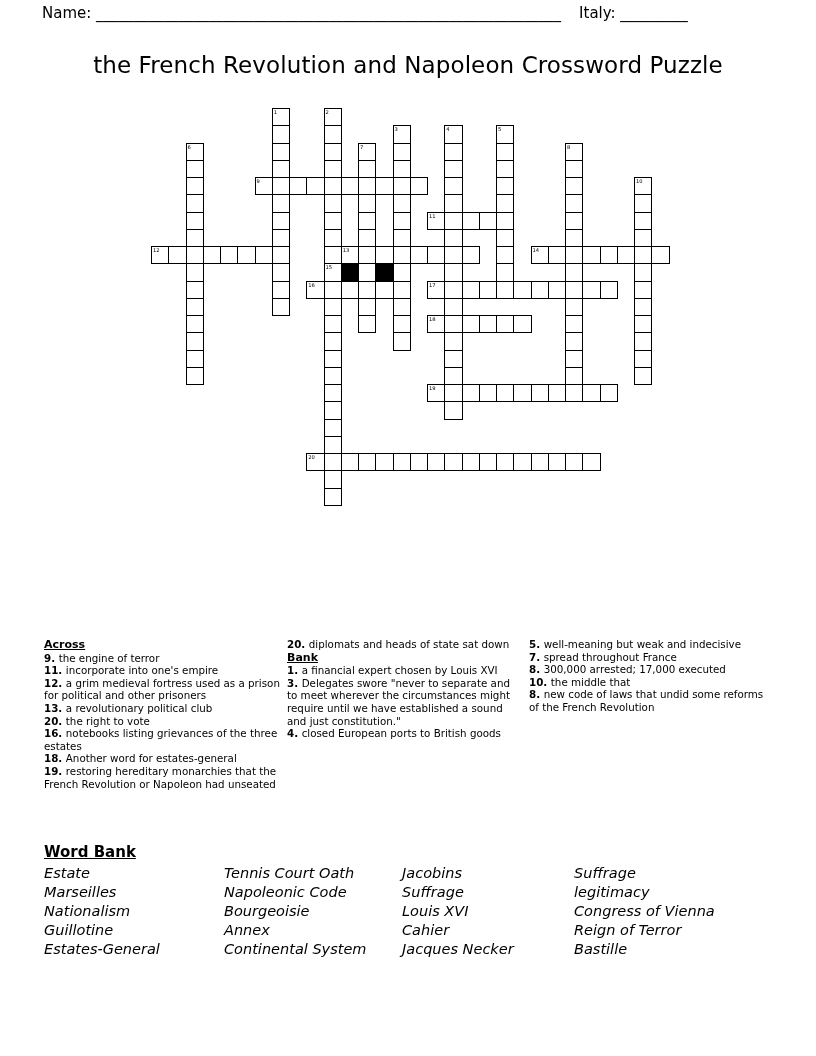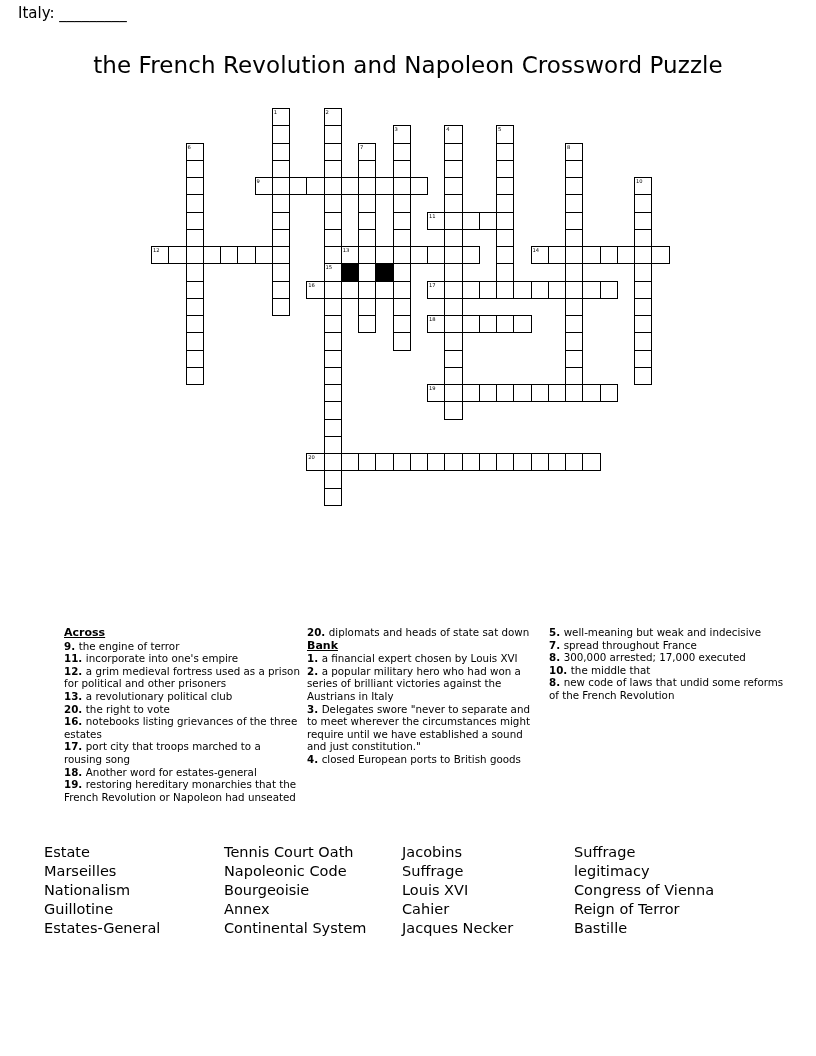--- a/index.html
+++ b/index.html
@@ -83,24 +83,23 @@
   
   #clues {
     position: absolute;
     left: 44px;
     top: 626px;
     width: 730px;
     height: 210px;
   }
   .clue-col {
     position: absolute;
-    top: 0;
+    top: 12px;
     font-size: 10.3px;
     line-height: 12.6px;
-    margin-left: 20px;
   }
   .clue-col-1 { left: 0px;   width: 238px; }
   .clue-col-2 { left: 243px; width: 228px; }
   .clue-col-3 { left: 485px; width: 245px; }
 
   .clue-head {
     font-weight: bold;
     text-decoration: underline;
     font-size: 11px;
     line-height: 13.6px;
@@ -132,26 +131,28 @@
   }
   .wb-grid {
     display: grid;
     grid-template-columns: 180px 178px 172px 210px;
     row-gap: 0px;
   }
   .wb-word {
     font-size: 14.5px;
     line-height: 19px;
     white-space: nowrap;
+    font-style: italic;
   }
 </style>
 </head>
 <body>
 
 <div class="header-line">
+  <span class="name-block">Name: ______________________________________________________________</span>
   <span class="date-block">Italy: _________</span>
 </div>
 
 <div class="puzzle-title">the French Revolution and Napoleon Crossword Puzzle</div>
 
 <div id="grid-wrap">
     <div class="cell" style="left: 271.75px; top: 108px; width: 18.25px; height: 18.25px;">
       <span class="num">1</span>
     </div>
     <div class="cell" style="left: 271.75px; top: 125.25px; width: 18.25px; height: 18.25px;"></div>
@@ -391,42 +392,41 @@
 
 <div id="clues">
   <div class="clue-col clue-col-1">
       <span class="clue-head">Across</span>
       <span class="clue-item"><span class="clue-num">9. </span><span>the engine of terror</span></span>
       <span class="clue-item"><span class="clue-num">11. </span><span>incorporate into one's empire</span></span>
       <span class="clue-item"><span class="clue-num">12. </span><span>a grim medieval fortress used as a prison for political and other prisoners</span></span>
       <span class="clue-item"><span class="clue-num">13. </span><span>a revolutionary political club</span></span>
       <span class="clue-item"><span class="clue-num">20. </span><span>the right to vote</span></span>
       <span class="clue-item"><span class="clue-num">16. </span><span>notebooks listing grievances of the three estates</span></span>
-      <span class="clue-item"><span class="clue-num">17. </span><span>port city that troops marched to a rousing song</span></span>
       <span class="clue-item"><span class="clue-num">18. </span><span>Another word for estates-general</span></span>
       <span class="clue-item"><span class="clue-num">19. </span><span>restoring hereditary monarchies that the French Revolution or Napoleon had unseated</span></span>
     </div>
   <div class="clue-col clue-col-2">
       <span class="clue-item"><span class="clue-num">20. </span><span>diplomats and heads of state sat down</span></span>
       <span class="clue-head">Bank</span>
       <span class="clue-item"><span class="clue-num">1. </span><span>a financial expert chosen by Louis XVI</span></span>
-      <span class="clue-item"><span class="clue-num">2. </span><span>a popular military hero who had won a series of brilliant victories against the Austrians in Italy</span></span>
       <span class="clue-item"><span class="clue-num">3. </span><span>Delegates swore "never to separate and to meet wherever the circumstances might require until we have established a sound and just constitution."</span></span>
       <span class="clue-item"><span class="clue-num">4. </span><span>closed European ports to British goods</span></span>
     </div>
   <div class="clue-col clue-col-3">
       <span class="clue-item"><span class="clue-num">5. </span><span>well-meaning but weak and indecisive</span></span>
       <span class="clue-item"><span class="clue-num">7. </span><span>spread throughout France</span></span>
       <span class="clue-item"><span class="clue-num">8. </span><span>300,000 arrested; 17,000 executed</span></span>
       <span class="clue-item"><span class="clue-num">10. </span><span>the middle that</span></span>
       <span class="clue-item"><span class="clue-num">8. </span><span>new code of laws that undid some reforms of the French Revolution</span></span>
     </div>
 </div>
 
 <div id="wordbank">
+  <span class="wb-title">Word Bank</span>
   <div class="wb-grid">
       <span class="wb-word">Estate</span>
       <span class="wb-word">Tennis Court Oath</span>
       <span class="wb-word">Jacobins</span>
       <span class="wb-word">Suffrage</span>
       <span class="wb-word">Marseilles</span>
       <span class="wb-word">Napoleonic Code</span>
       <span class="wb-word">Suffrage</span>
       <span class="wb-word">legitimacy</span>
       <span class="wb-word">Nationalism</span>

